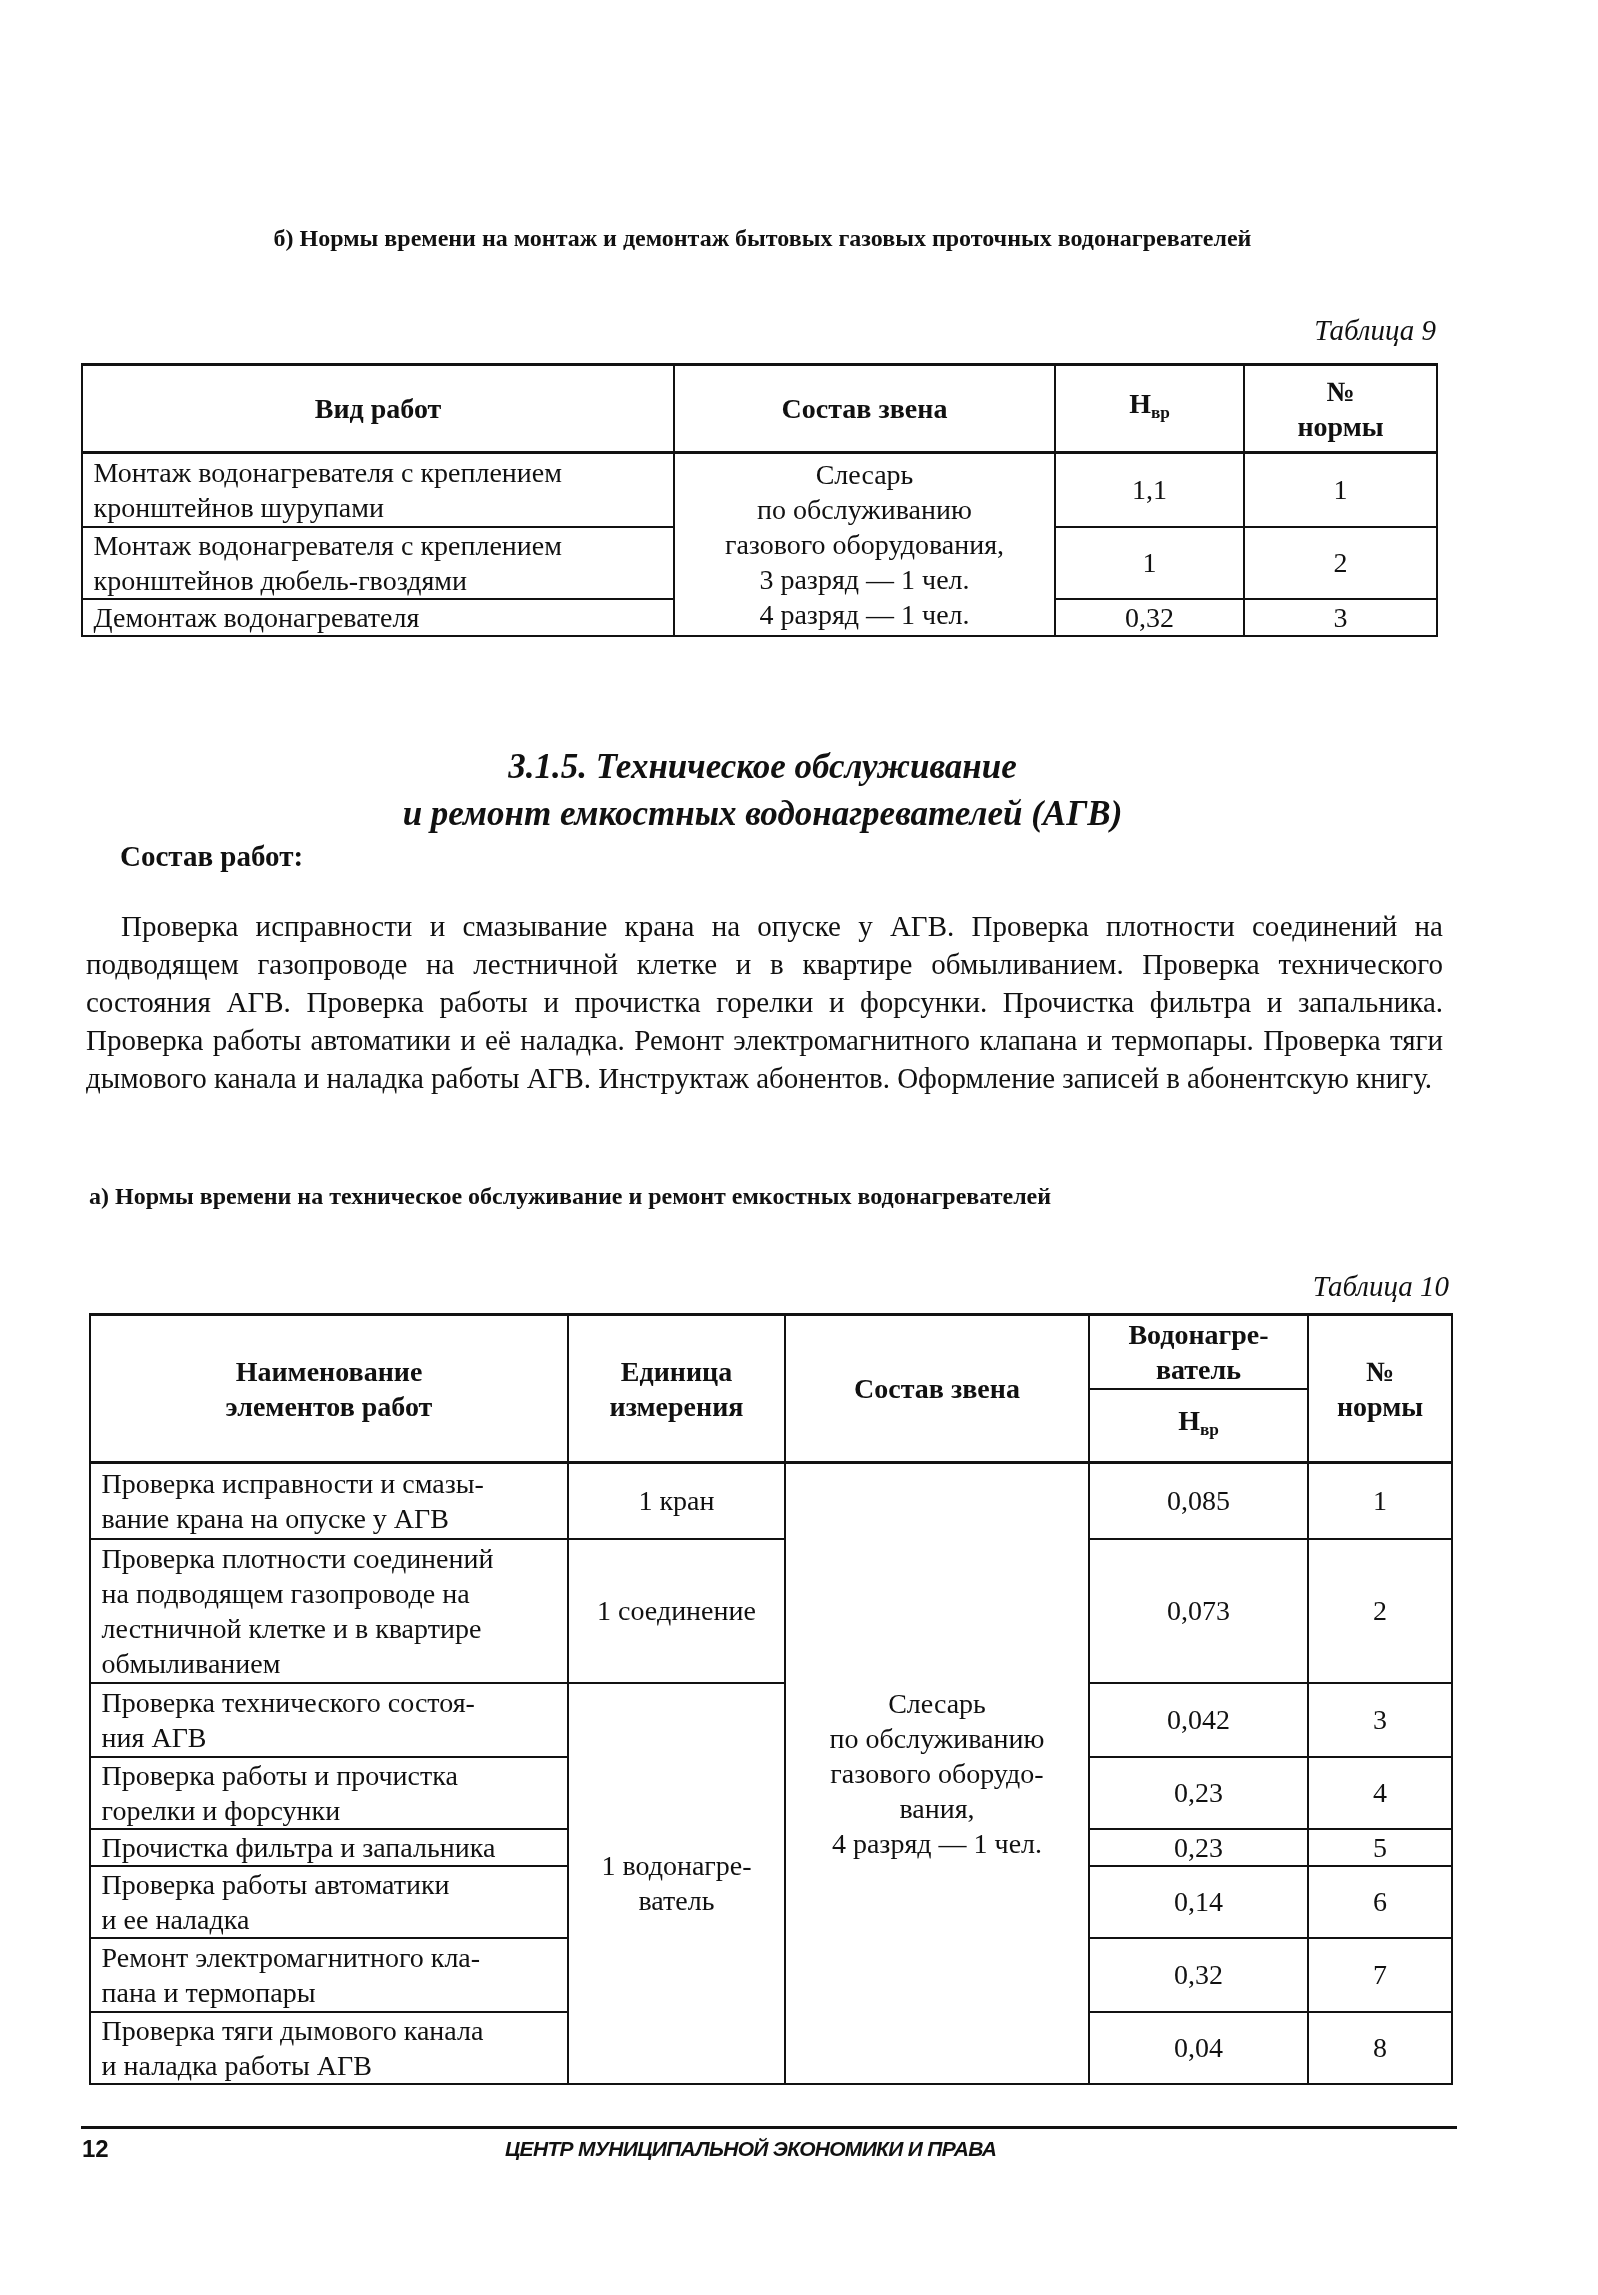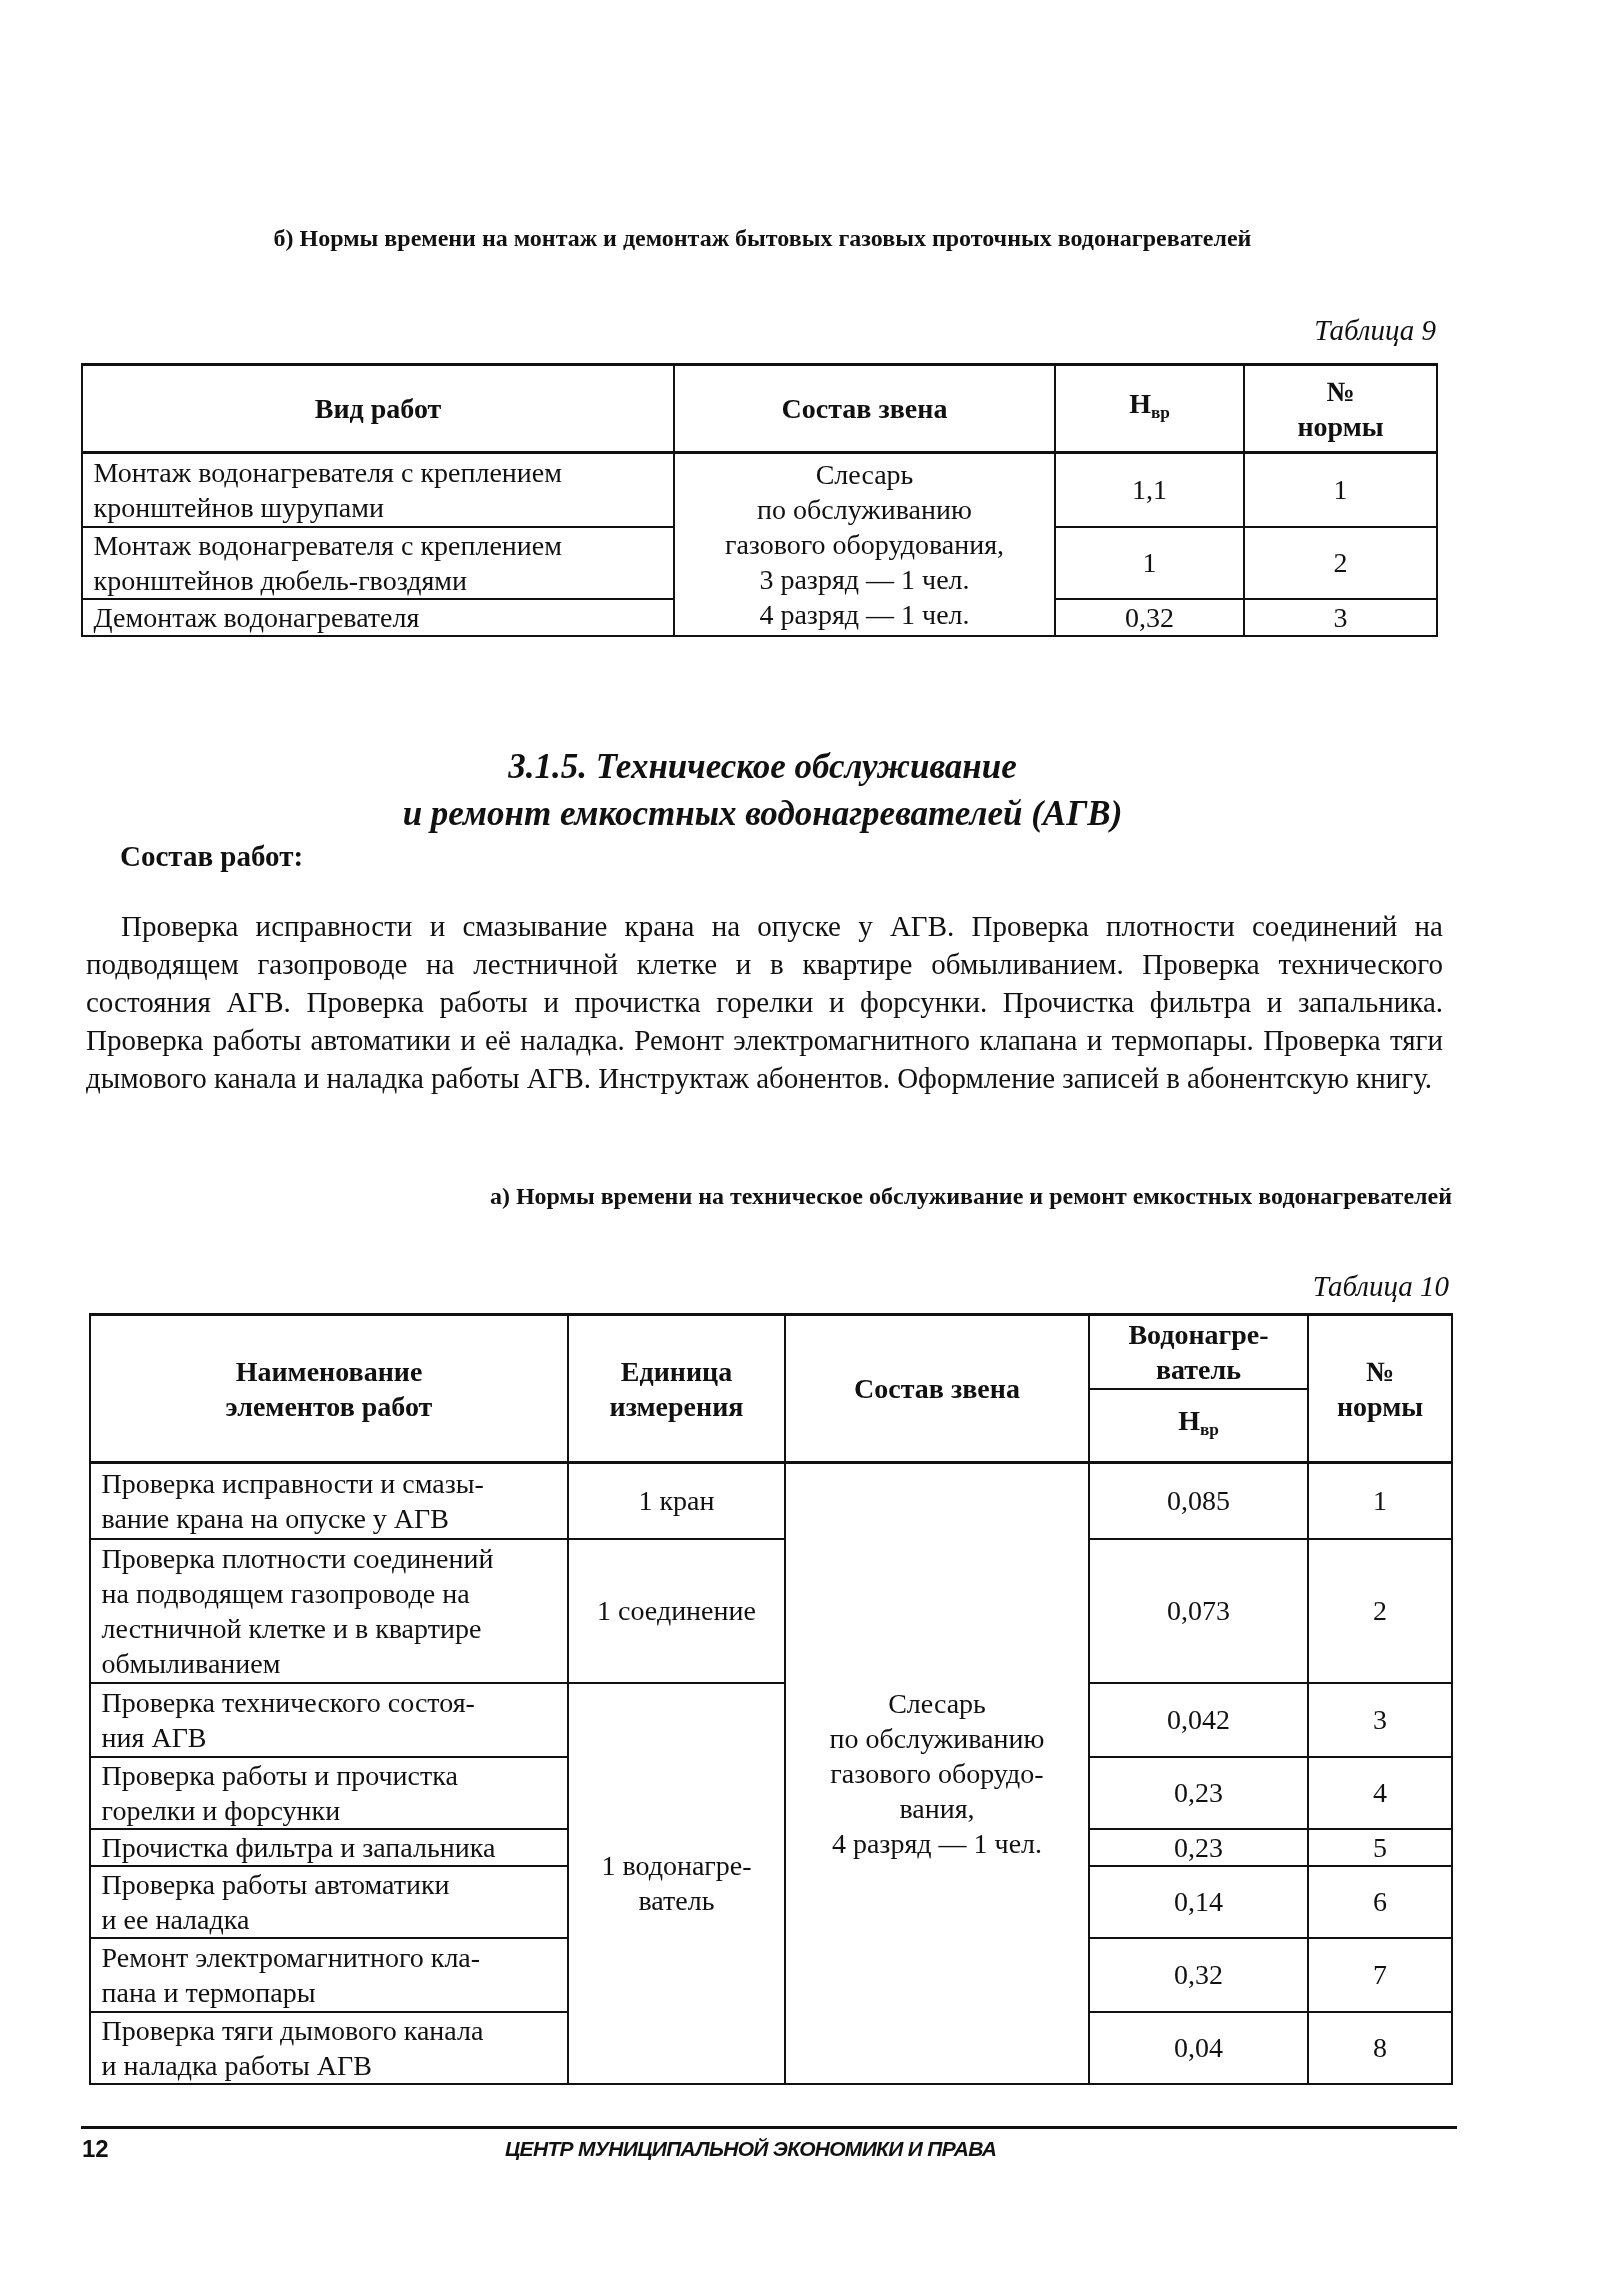--- a/index.html
+++ b/index.html
@@ -80,21 +80,21 @@
   </tr>
 </tbody>
   </table>
 
 <div class="abs sec-title" style="left:81px; top:743px; width:1363px;">3.1.5. Техническое обслуживание</div>
 <div class="abs sec-title" style="left:81px; top:790px; width:1363px;">и ремонт емкостных водонагревателей (АГВ)</div>
 
 <div class="abs h-bold" style="left:120px; top:840px; font-size:29px;">Состав работ:</div>
 <div class="abs para" style="left:86px; top:907px; width:1357px;">Проверка исправности и смазывание крана на опуске у АГВ. Проверка плотности соединений на подводящем газопроводе на лестничной клетке и в квартире обмыливанием. Проверка технического состояния АГВ. Проверка работы и прочистка горелки и форсунки. Прочистка фильтра и запальника. Проверка работы автоматики и её наладка. Ремонт электромагнитного клапана и термопары. Проверка тяги дымового канала и наладка работы АГВ. Инструктаж абонентов. Оформление записей в абонентскую книгу.</div>
 
-<div class="abs h-bold" style="left:89px; top:1183px; width:1363px; text-align:right;">а) Нормы времени на техническое обслуживание и ремонт емкостных водонагревателей</div>
+<div class="abs h-bold" style="left:89px; top:1183px; width:1363px; text-align:left;">а) Нормы времени на техническое обслуживание и ремонт емкостных водонагревателей</div>
 <div class="abs tbl-caption" style="left:1130px; top:1270px; width:319px;">Таблица 10</div>
 
 <table class="grid" style="left:89px; top:1313px; width:1361px;">
   <colgroup>
     <col style="width:478px">
       <col style="width:217px">
       <col style="width:304px">
       <col style="width:219px">
       <col style="width:144px">
   </colgroup>

